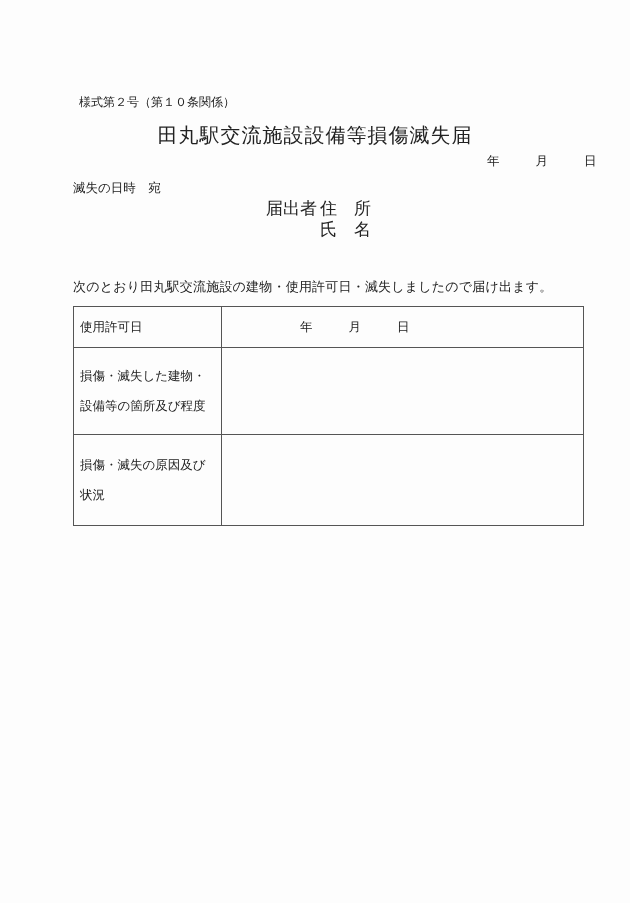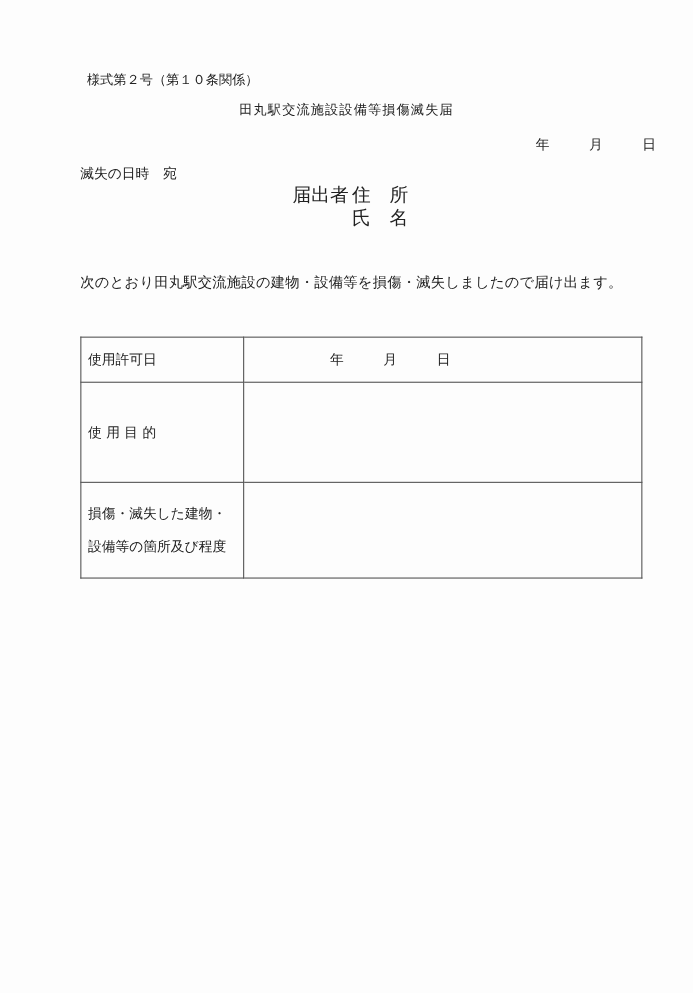--- a/index.html
+++ b/index.html
@@ -9,23 +9,23 @@
     }
     body {
       width: 630px;
       height: 903px;
       position: relative;
       overflow: hidden;
       font-family: "DejaVu Serif", "Liberation Serif", serif;
       color: #222;
       font-size: 12.5px;
     }
-    .abs { position: absolute; white-space: nowrap; }
+    .abs { position: absolute; white-space: nowrap; margin-top: 30px; }
     .form-number { left: 79px; top: 64px; font-size: 12px; }
-    .doc-title { left: 0; width: 630px; top: 92px; text-align: center; font-size: 12px; letter-spacing: 1px; }
+    .doc-title { left: 0; width: 630px; top: 92px; text-align: center; font-size: 20px; letter-spacing: 1px; }
     .date-line { top: 123px; left: 487px; font-size: 12.5px; }
     .date-line span { display: inline-block; }
     .addressee { left: 73px; top: 150px; font-size: 12.5px; }
     .applicant-block { left: 266px; top: 168px; font-size: 17px; line-height: 21px; }
     .applicant-row { display: flex; }
     .applicant-row .lbl { width: 54px; }
     .statement { left: 73px; top: 248px; font-size: 13px; letter-spacing: 0.2px; }
 
     table.form-table {
       position: absolute;
@@ -76,41 +76,44 @@
   <div class="applicant-row">
     <span class="lbl">届出者</span>
     <span>住　所</span>
   </div>
   <div class="applicant-row">
     <span class="lbl"></span>
     <span>氏　名</span>
   </div>
 </div>
 
-<div class="abs statement">次のとおり田丸駅交流施設の建物・設備等を損傷・滅失しましたので届け出ます。</div>
+<div class="abs statement">次のとおり田丸駅交流施設の建物・使用許可日・滅失しましたので届け出ます。</div>
 
 <table class="form-table">
   <tbody>
       <tr class="row-permit">
     <td class="label">使用許可日</td>
     <td class="value">
       <div class="date-fields">
         <span>年</span>
         <span style="width:28px"></span>
         <span>月</span>
         <span style="width:28px"></span>
         <span>日</span>
       </div>
     </td>
   </tr>
-  <tr class="row-purpose">
-    <td class="label spaced">使用目的</td>
-    <td class="value"></td>
-  </tr>
   <tr class="row-location">
     <td class="label label-two-line">
       <div>損傷・滅失した建物・</div>
       <div>設備等の箇所及び程度</div>
     </td>
     <td class="value"></td>
   </tr>
+  <tr class="row-cause">
+    <td class="label label-two-line">
+      <div>損傷・滅失の原因及び</div>
+      <div>状況</div>
+    </td>
+    <td class="value"></td>
+  </tr>
 </tbody>
   </table>
 
 </body></html>

